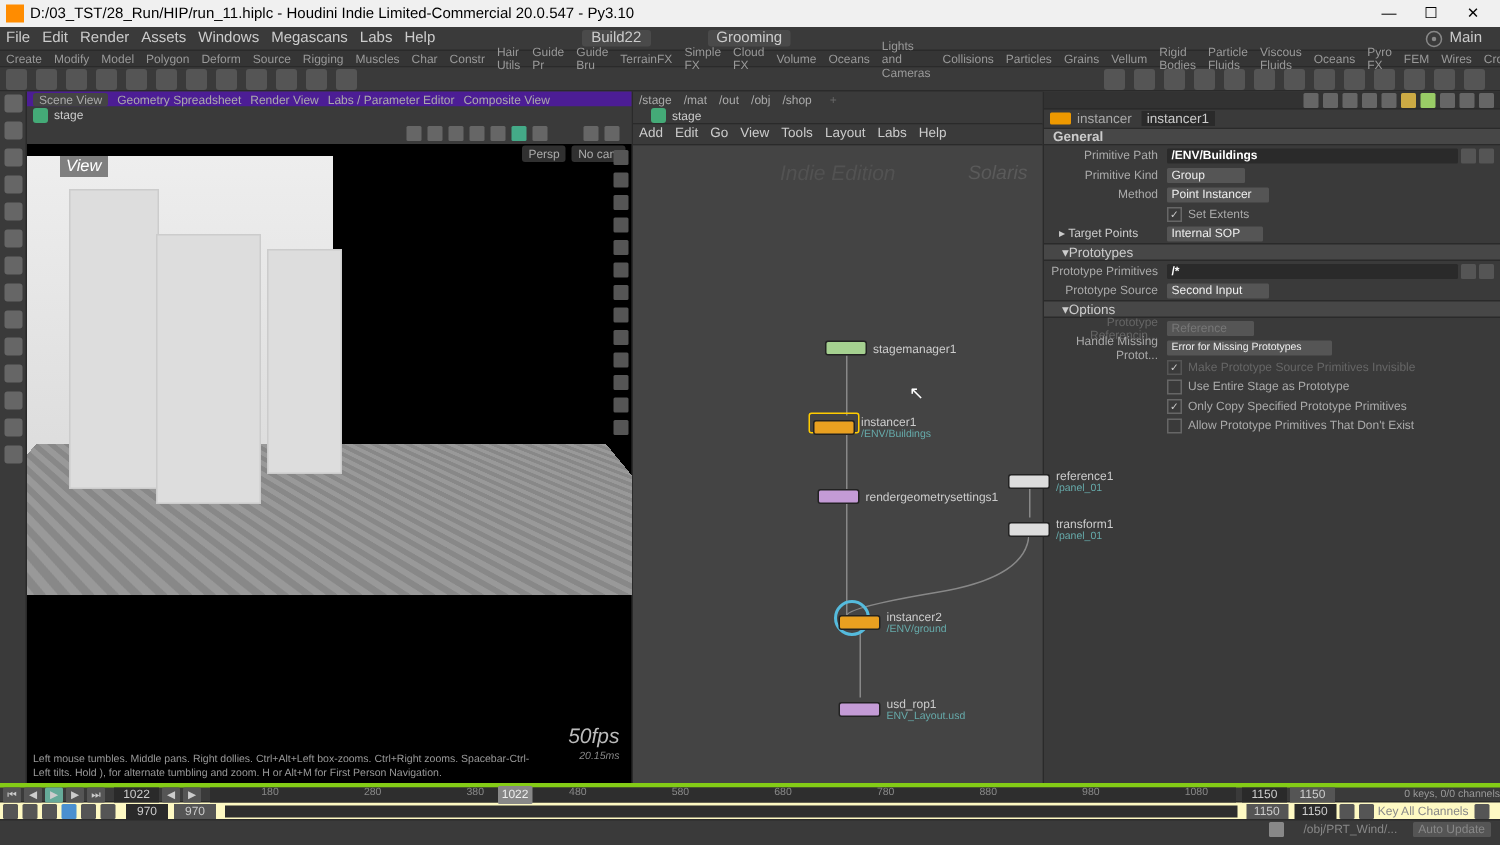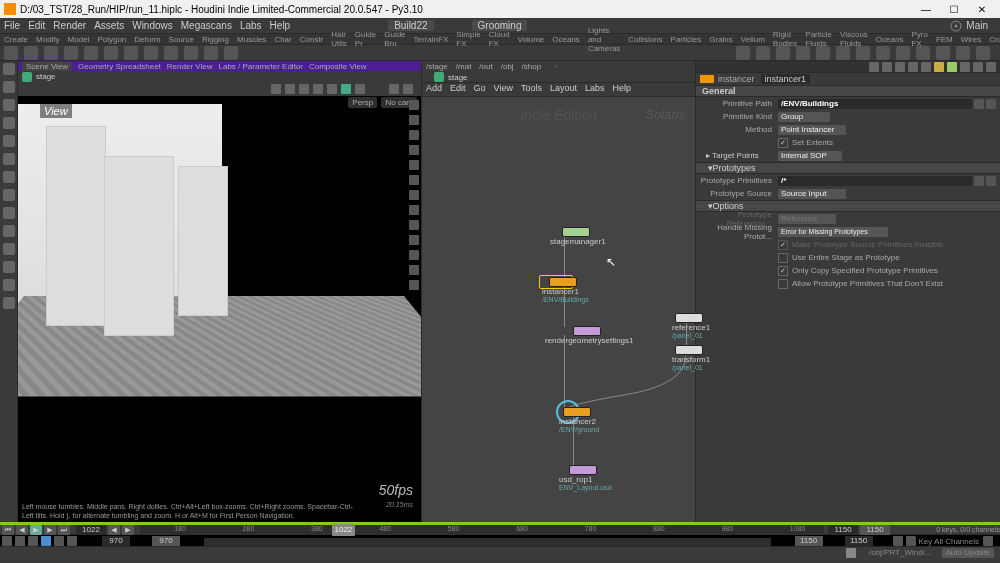--- a/index.html
+++ b/index.html
@@ -62,21 +62,21 @@
 .network-panel { flex: 1; display: flex; flex-direction: column; border-right: 1px solid #2a2a2a; position: relative; }
 .net-path { height: 11px; background: #3a3a3a; display: flex; align-items: center; padding: 0 4px; font-size: 8px; }
 .net-path span { color: #aaa; margin-right: 8px; }
 .net-sub { height: 11px; background: #3a3a3a; display: flex; align-items: center; padding: 0 12px; font-size: 8px; border-bottom: 1px solid #2a2a2a; }
 .net-sub .path-icon { width:10px; height:10px; background:#4a7; margin-right:4px; border-radius:2px; }
 .net-menu { height: 14px; background: #3a3a3a; display: flex; align-items: flex-start; padding: 0 4px; font-size: 9px; border-bottom: 1px solid #2a2a2a; }
 .net-menu span { margin-right: 8px; color: #ccc; cursor: pointer; }
 .net-canvas { flex: 1; background: #444; position: relative; }
 .watermark { position: absolute; top: 10px; left: 0; right: 0; text-align: center; color: #525252; font-size: 14px; font-style: italic; }
 .watermark2 { position: absolute; top: 10px; right: 10px; color: #5a5a5a; font-size: 13px; font-style: italic; }
-.node { position: absolute; display: flex; align-items: center; flex-direction: column; }
+.node { position: absolute; display: flex; align-items: center; }
 .node-box { width: 28px; height: 10px; border-radius: 2px; margin-right: 4px; border:1px solid #222; }
 .node-label { font-size: 8px; color: #ccc; }
 .node-sub { font-size: 7px; color: #6aa; }
 .wire { position: absolute; background: #888; width: 1px; }
 .display-ring { position: absolute; width: 24px; height: 24px; border: 2px solid #5bd; border-radius: 50%; }
 .sel-box { position: absolute; width: 34px; height: 14px; border: 1px solid #fc0; border-radius: 2px; }
 .cursor-ptr { position: absolute; font-size: 12px; color: #fff; }
 
 
 .param-panel { width: 304px; display: flex; flex-direction: column; background: #3a3a3a; }
@@ -104,21 +104,21 @@
 .pc-btn { width: 12px; height: 10px; background: #555; margin-right: 2px; display: flex; align-items: center; justify-content: center; font-size: 7px; color: #ccc; border-radius: 1px; cursor: pointer; }
 .frame-box { width: 30px; height: 10px; background: #2a2a2a; text-align: center; font-size: 8px; line-height: 10px; margin: 0 2px; }
 .tl-track { flex: 1; height: 10px; background: #2e2e2e; position: relative; margin: 0 4px; }
 .tl-tick { position: absolute; top: 0; font-size: 7px; color: #888; }
 .tl-cursor { position: absolute; top: -1px; height: 12px; background: #888; padding: 0 3px; font-size: 8px; line-height: 12px; color: #eee; border-radius: 1px; }
 .tl-end { width: 30px; height: 10px; background: #2a2a2a; text-align: center; font-size: 8px; line-height: 10px; margin-right: 2px; }
 .tl-end2 { width: 30px; height: 10px; background: #555; text-align: center; font-size: 8px; line-height: 10px; }
 .tl-info { width: 90px; font-size: 7px; color: #999; padding-left: 4px; }
 
 
-.bottom-bar { height: 12px; background: #000000; display: flex; align-items: flex-end; border-top: 1px solid #2a2a2a; font-size: 8px; gap: 18px; }
+.bottom-bar { height: 12px; background: #fef9c3; display: flex; align-items: center; border-top: 1px solid #2a2a2a; font-size: 8px; }
 .bb-left { display: flex; align-items: center; padding: 0 2px; }
 .bb-icon { width: 10px; height: 10px; background: #555; margin-right: 3px; border-radius: 1px; }
 .bb-box { width: 28px; height: 10px; background: #2a2a2a; text-align: center; line-height: 10px; margin: 0 2px; }
 .bb-track { flex: 1; height: 8px; background: #2e2e2e; margin: 0 4px; position: relative; }
 .bb-right { display: flex; align-items: center; padding-right: 4px; }
 .bb-label { color: #888; margin-right: 4px; }
 .bb-btn { background: #555; padding: 0 4px; height: 10px; line-height: 10px; border-radius: 1px; margin-left: 4px; }
 
 
 .status-bar { height: 12px; background: #3a3a3a; display: flex; align-items: center; justify-content: flex-end; padding: 0 6px; font-size: 8px; color: #888; border-top: 1px solid #2a2a2a; }
@@ -432,21 +432,21 @@
     </div>
     <div class="param-section sub">▾ <span>Prototypes</span></div>
     <div class="param-row">
       <div class="param-label">Prototype Primitives</div>
       <div class="param-input bold">/*</div>
       <div class="param-dd"></div>
       <div class="param-dd"></div>
     </div>
     <div class="param-row">
       <div class="param-label">Prototype Source</div>
-      <div class="param-input mid" style="flex:0 0 68px;">Source Input</div>
+      <div class="param-input mid" style="flex:0 0 68px;">Second Input</div>
     </div>
     <div class="param-section sub">▾ <span>Options</span></div>
     <div class="param-row">
       <div class="param-label" style="color:#666;">Prototype Referencin...</div>
       <div class="param-input mid" style="flex:0 0 58px; color:#777;">Reference</div>
     </div>
     <div class="param-row">
       <div class="param-label">Handle Missing Protot...</div>
       <div class="param-input mid" style="flex:0 0 110px; font-size:7px;">Error for Missing Prototypes</div>
     </div>

